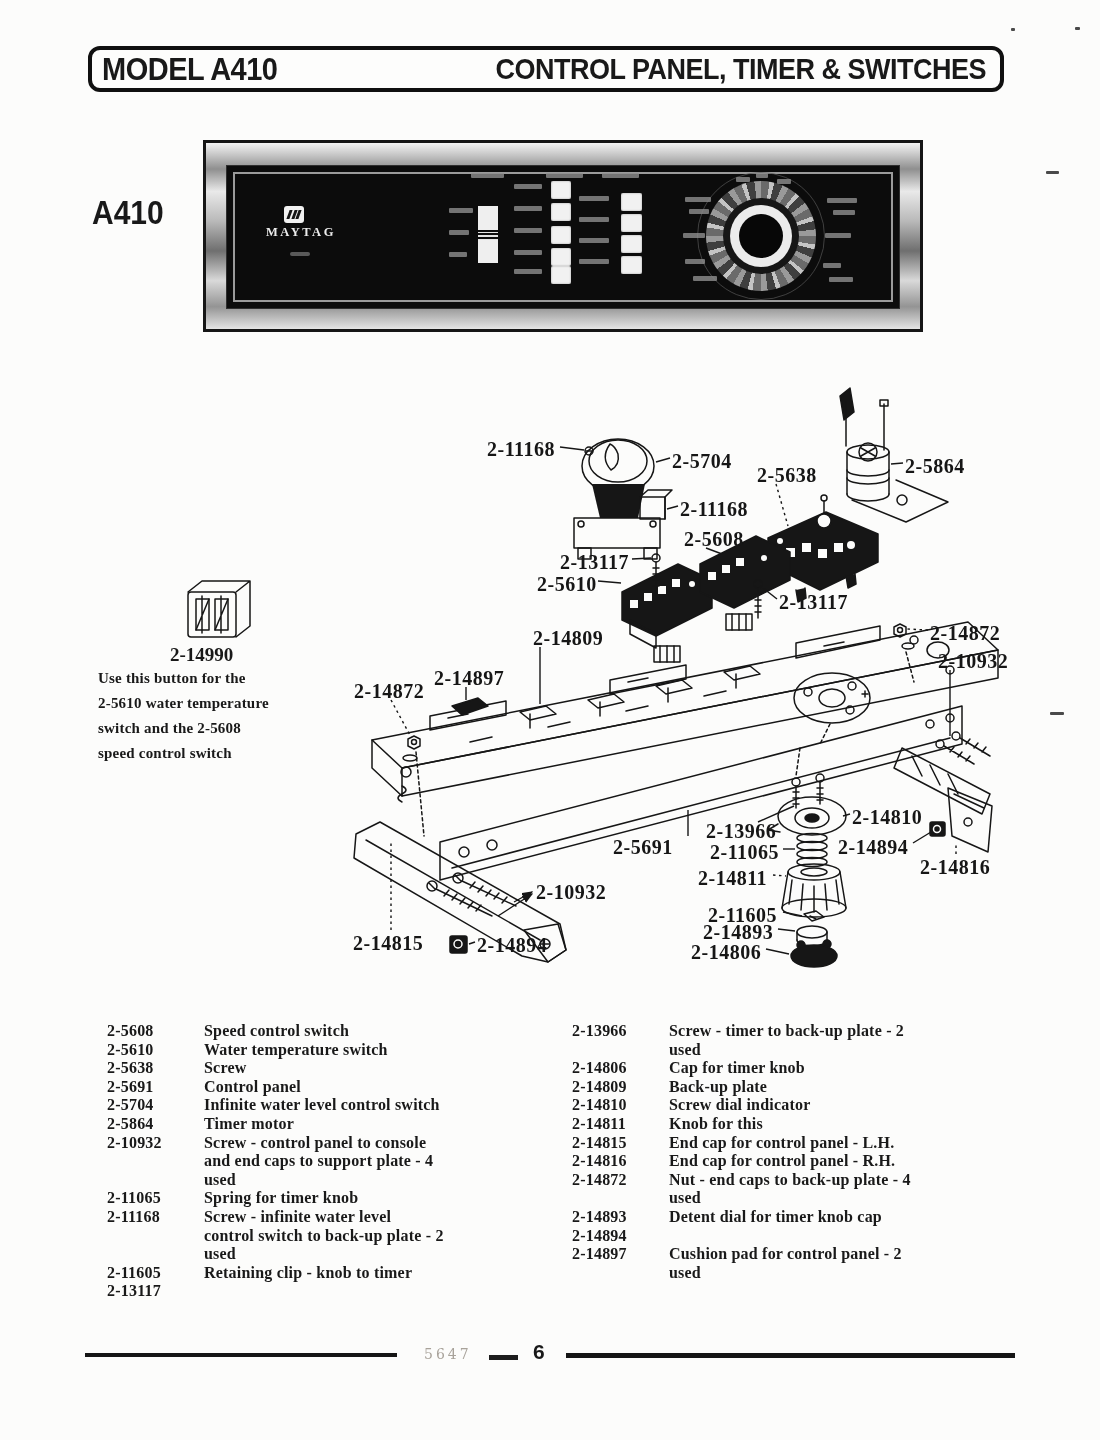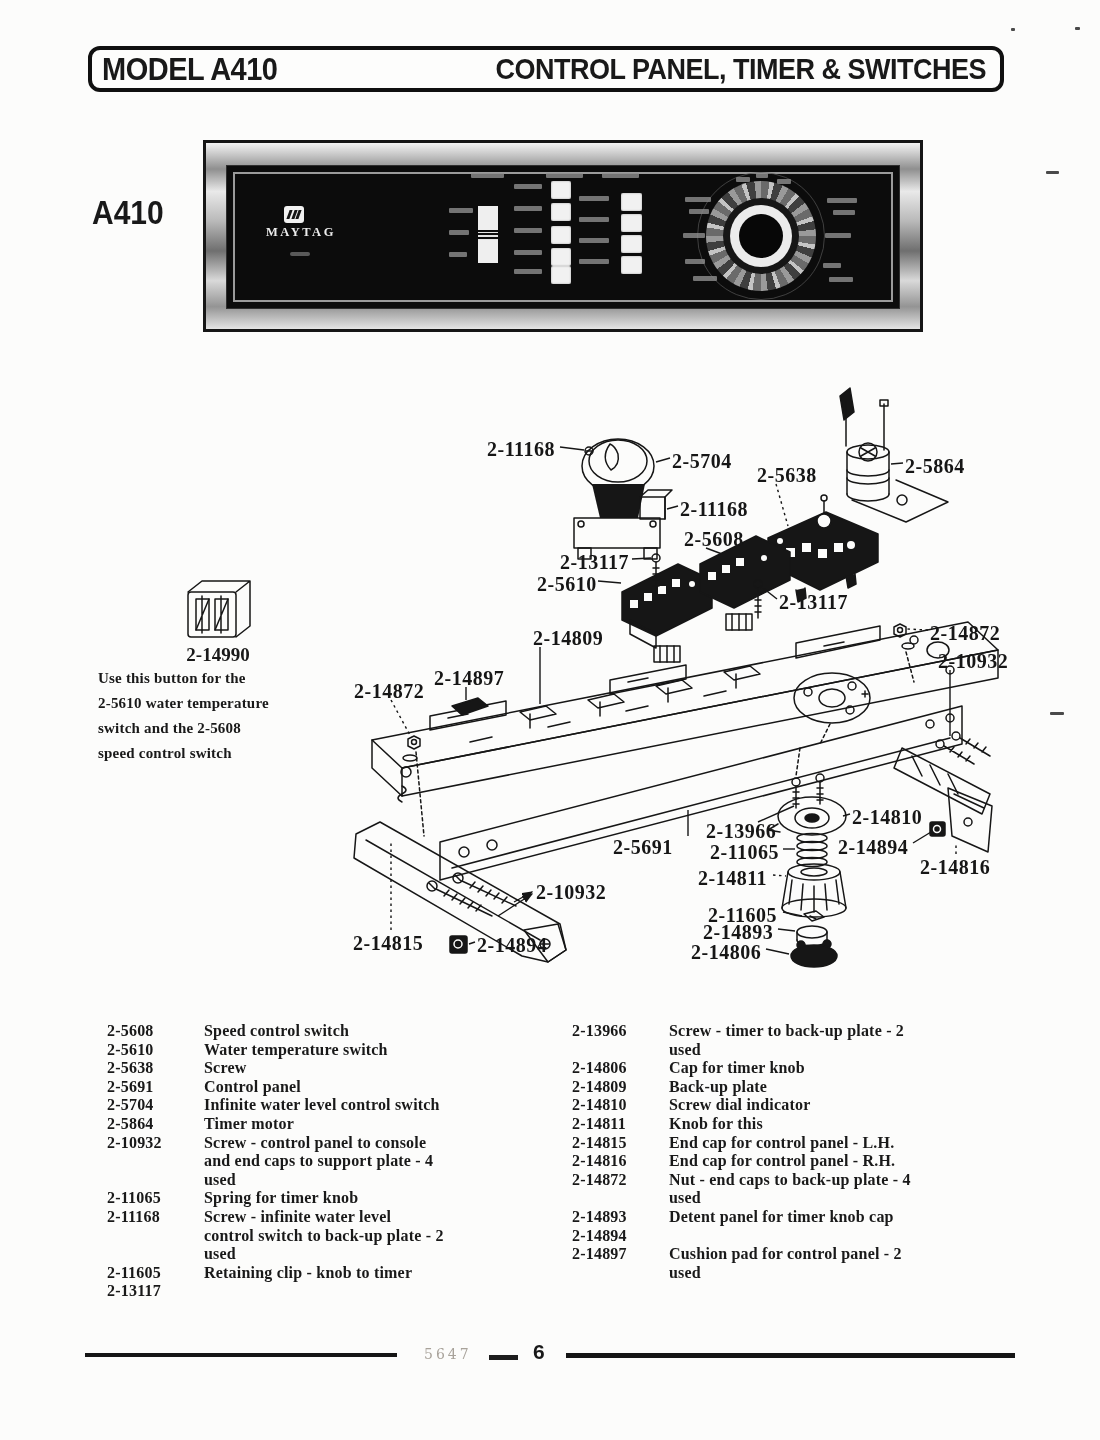--- a/index.html
+++ b/index.html
@@ -41,21 +41,21 @@
   .dial::before{content:"";position:absolute;inset:-9px;border:1.5px solid #555;border-radius:50%;opacity:.7}
   .dial-dark{position:absolute;inset:17px;background:#161616;border-radius:50%}
   .dial-white{position:absolute;inset:24px;background:#ececec;border-radius:50%}
   .dial-core{position:absolute;inset:33px;background:#070707;border-radius:50%}
 
   .diagram{position:absolute;left:0;top:0;width:1100px;height:1440px}
   #callout-layer{position:absolute;inset:0;pointer-events:none}
   .callout{position:absolute;font-family:"Liberation Serif",serif;font-weight:bold;font-size:20px;
            letter-spacing:.5px;white-space:nowrap;color:#161616}
 
-  .note-part{position:absolute;left:170px;top:644px;width:96px;text-align:center;
+  .note-part{position:absolute;left:170px;top:644px;width:96px;text-align:left;
              font-family:"Liberation Serif",serif;font-weight:bold;font-size:19px}
   .note-lines{position:absolute;left:98px;top:666px;font-family:"Liberation Serif",serif;
               font-weight:bold;font-size:15px;line-height:25px;letter-spacing:.2px}
 
   .plist{position:absolute;top:1022px;left:0;width:100%;font-family:"Liberation Serif",serif;
          font-weight:bold;font-size:16px;line-height:18.6px;letter-spacing:.2px}
   .plist-col{position:absolute;top:0}
   #plist-left{left:107px;width:450px}
   #plist-right{left:572px;width:470px}
   .plist-row{display:flex}
@@ -549,21 +549,21 @@
       <div class="plist-row">
         <span class="plist-num">2-14872</span>
         <div class="plist-desc">
           <div>Nut - end caps to back-up plate - 4</div>
           <div>used</div>
         </div>
       </div>
       <div class="plist-row">
         <span class="plist-num">2-14893</span>
         <div class="plist-desc">
-          <div>Detent panel for timer knob cap</div>
+          <div>Detent dial for timer knob cap</div>
         </div>
       </div>
       <div class="plist-row">
         <span class="plist-num">2-14894</span>
       </div>
       <div class="plist-row">
         <span class="plist-num">2-14897</span>
         <div class="plist-desc">
           <div>Cushion pad for control panel - 2</div>
           <div>used</div>

